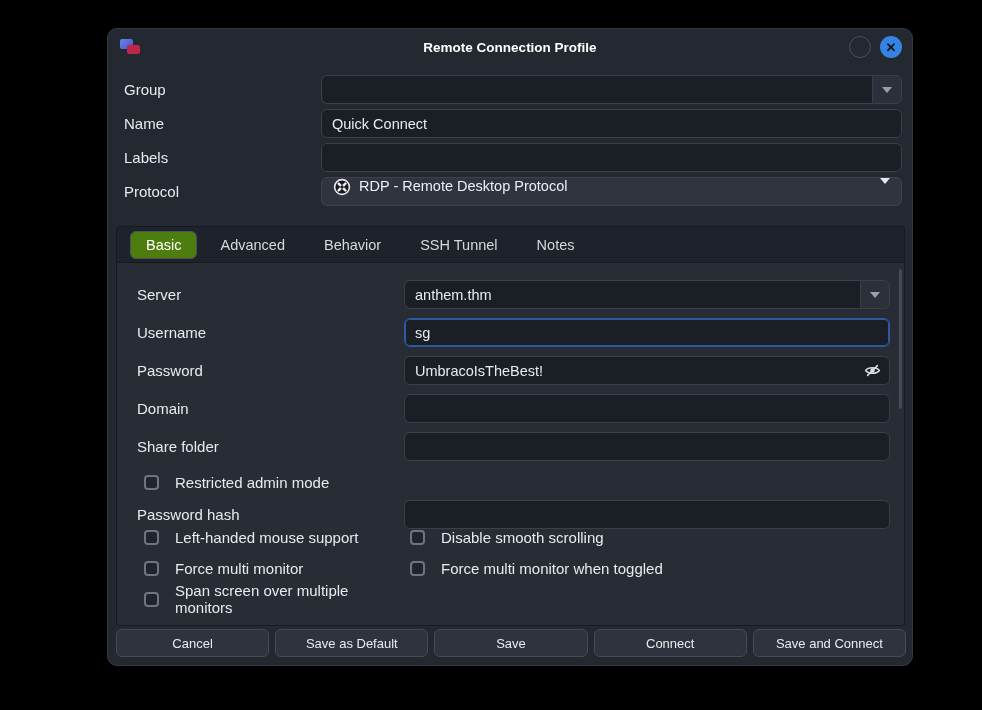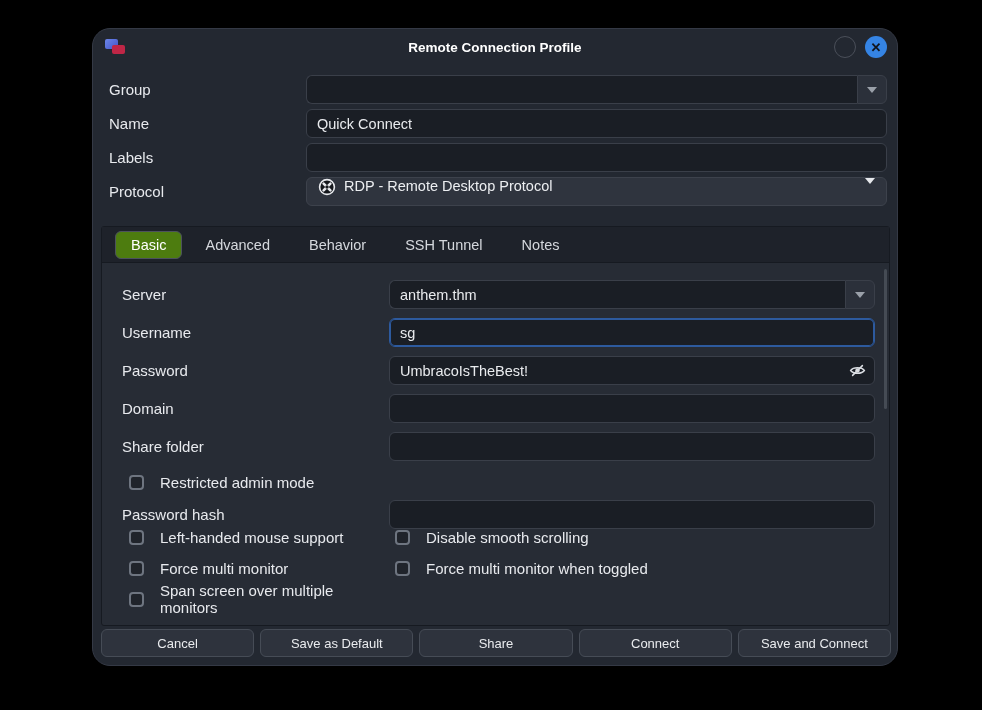--- a/index.html
+++ b/index.html
@@ -5,22 +5,22 @@
   * { margin:0; padding:0; box-sizing:border-box; }
   html,body { width:982px; height:710px; }
   body {
     background:#000000;
     font-family:"Liberation Sans", sans-serif;
     position:relative;
     overflow:hidden;
     color:#e8eaee;
   }
   .dialog {
-    position:absolute; left:92px; top:28px; width:806px; height:638px;
-    background:#232831; border:1px solid #343945; border-radius:18px;
+    position:absolute; left:107px; top:28px; width:806px; height:638px;
+    background:#232831; border:1px solid #343945; border-radius:10px;
   }
   
   .titlebar { height:36px; display:flex; align-items:center; padding:0 10px 0 12px; position:relative; }
   .app-icon { width:22px; height:18px; position:relative; flex:none; }
   .app-icon .r1 { position:absolute; left:0; top:1px; width:13px; height:10px; border-radius:2px;
                   background:linear-gradient(135deg,#6c86e8,#4354c9); }
   .app-icon .r2 { position:absolute; left:7px; top:7px; width:13px; height:9px; border-radius:2px;
                   background:#bf2646; }
   .win-title { position:absolute; left:0; right:0; text-align:center; font-size:13.5px; font-weight:bold; color:#ffffff; }
   .win-controls { margin-left:auto; display:flex; gap:9px; align-items:center; z-index:2; }
@@ -226,18 +226,18 @@
         </div>
       </div>
 
       <div class="scroll-thumb"></div>
     </div>
   </div>
 
   <div class="footer">
     <button class="btn">Cancel</button>
     <button class="btn">Save as Default</button>
-    <button class="btn">Share</button>
+    <button class="btn">Save</button>
     <button class="btn">Connect</button>
     <button class="btn">Save and Connect</button>
   </div>
 
 </div>
 
 </body></html>

